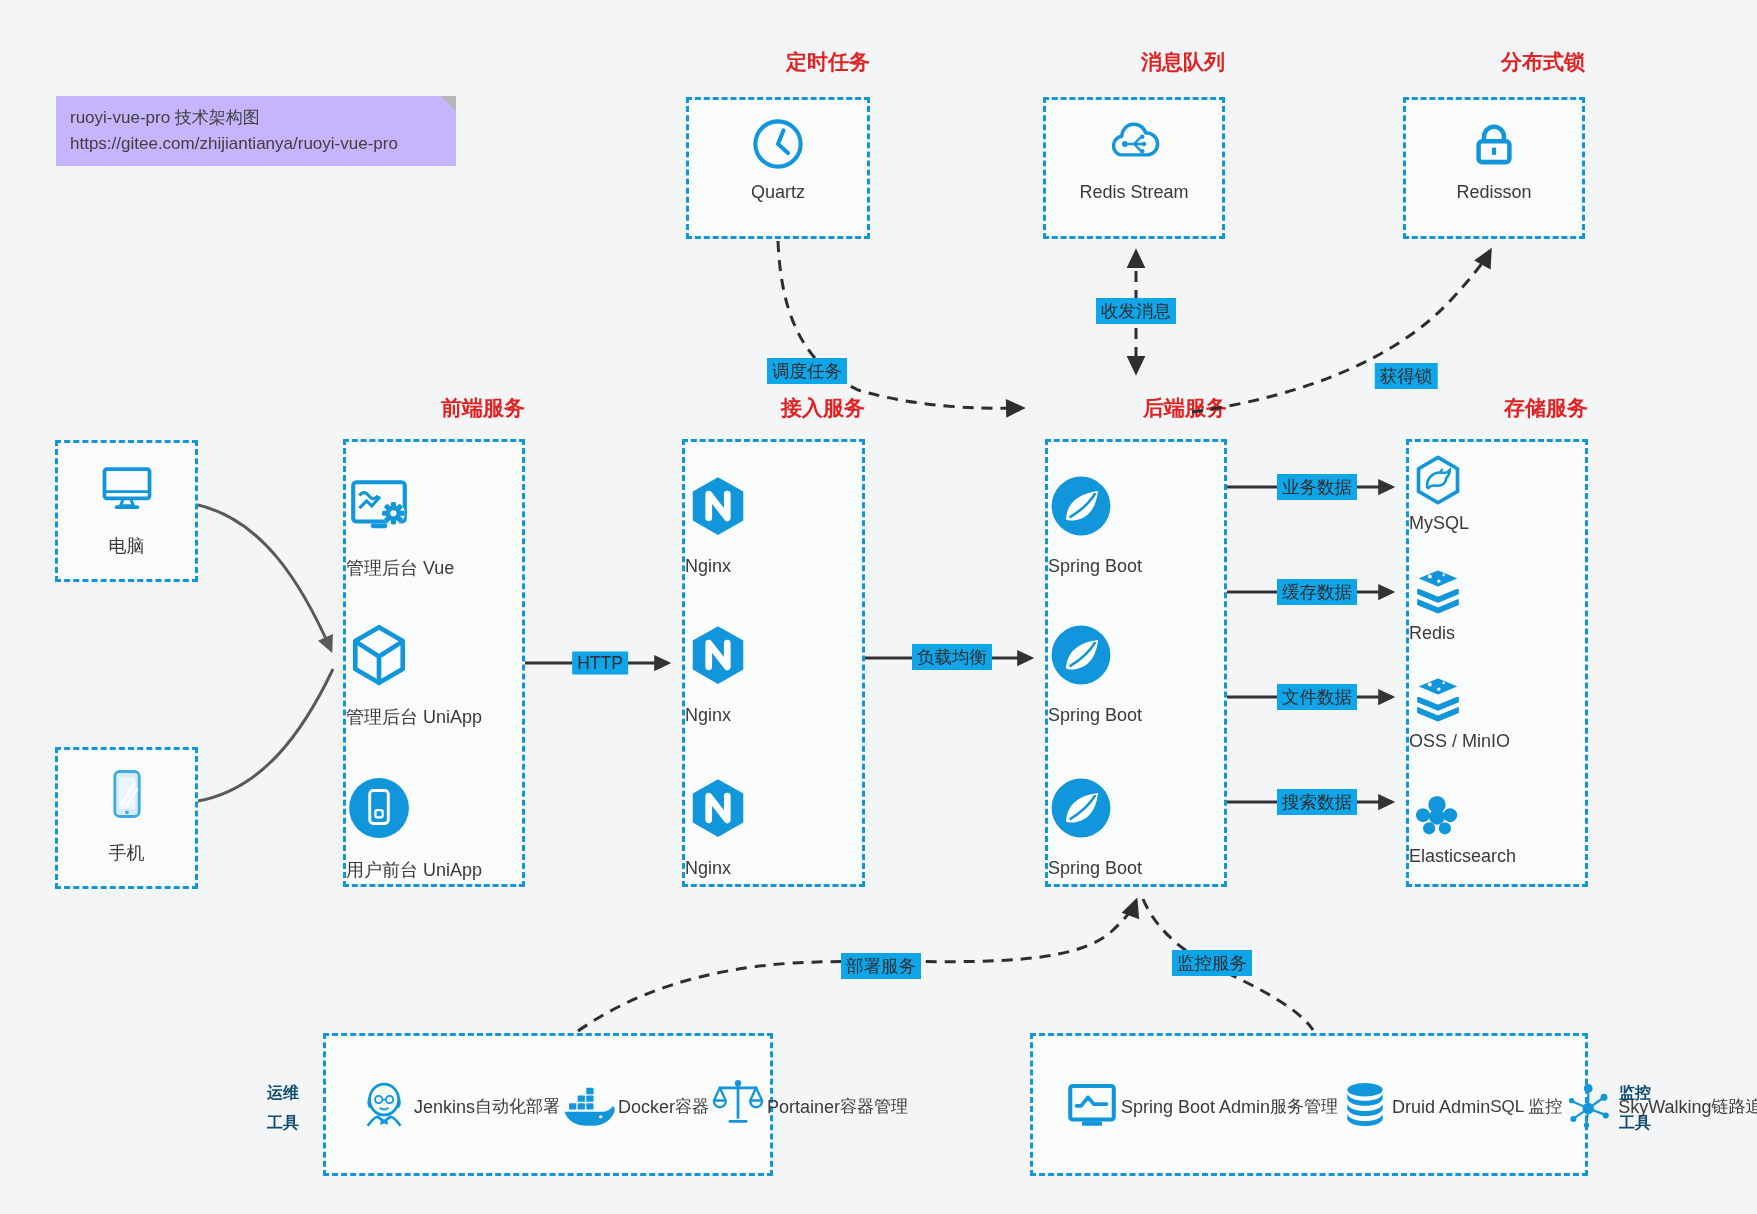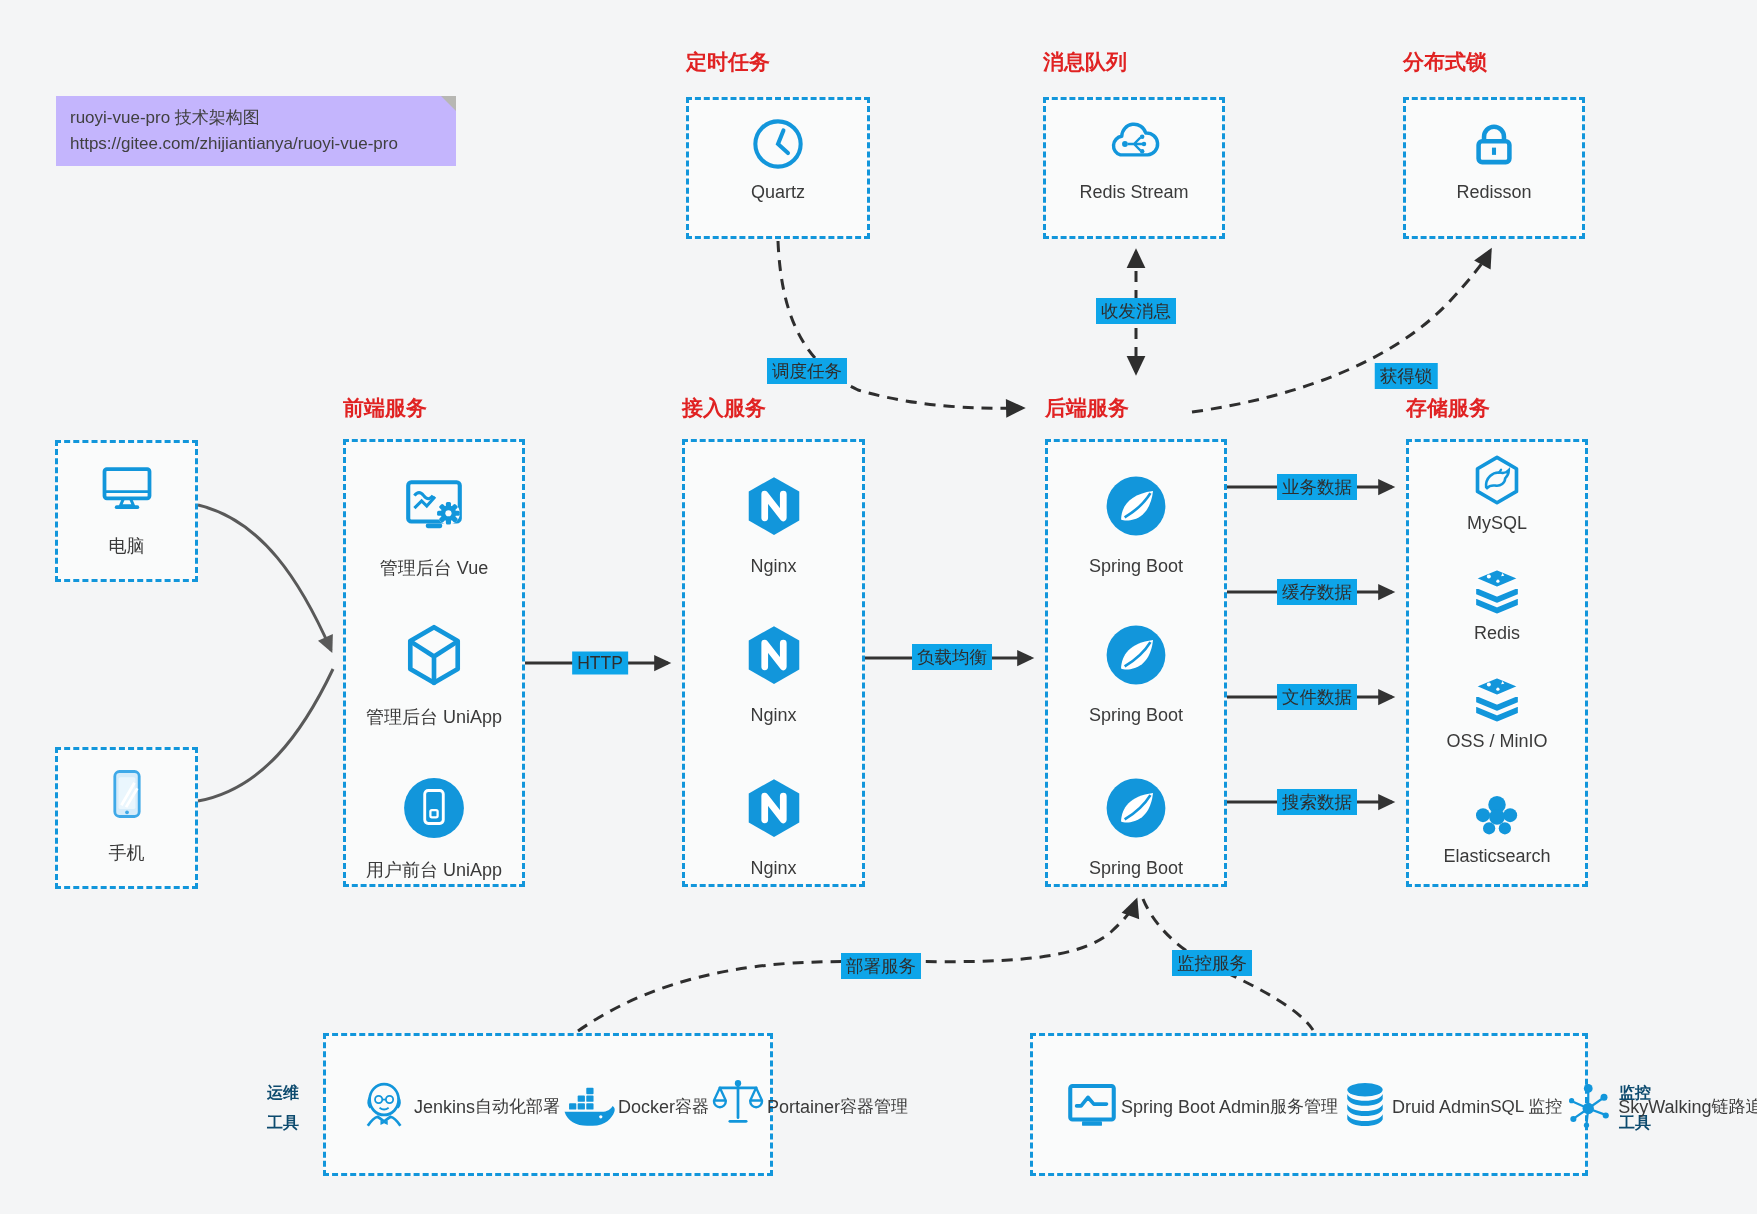--- a/index.html
+++ b/index.html
@@ -1,21 +1,21 @@
 <!DOCTYPE html>
 <html><head>
 <meta charset="utf-8">
 <style>
   html,body{margin:0;padding:0;background:#f4f5f6;}
   .canvas{position:relative;width:1757px;height:1214px;background:#f4f5f6;
           font-family:"Liberation Sans","DejaVu Sans",sans-serif;overflow:hidden;}
   .gbox{position:absolute;border:3px dashed #1296db;background:rgba(255,255,255,.55);box-sizing:border-box;}
-  .gtitle{position:absolute;color:#e02222;font-size:21px;font-weight:bold;text-align:left;white-space:nowrap;}
+  .gtitle{position:absolute;color:#e02222;font-size:21px;font-weight:bold;text-align:right;white-space:nowrap;}
   .sideTitle{position:absolute;color:#0c4a6e;font-size:16px;font-weight:bold;line-height:30px;text-align:center;white-space:nowrap;}
-  .node{position:absolute;left:0;width:100%;display:flex;flex-direction:column;align-items:center;}
+  .node{position:absolute;left:0;width:100%;display:flex;flex-direction:column;}
   .nlabel{font-size:18px;color:#3a3a3a;margin-top:17px;white-space:nowrap;}
   .topbox{display:flex;flex-direction:column;align-items:center;padding-top:15px;}
   .topbox .nlabel{margin-top:9px;}
   .clientbox{display:flex;flex-direction:column;align-items:center;padding-top:14px;}
   .botbox{display:flex;align-items:center;justify-content:space-between;padding:0 30px;}
   .bitem{display:flex;flex-direction:row;align-items:center;text-align:center;}
   .bname{font-size:18px;color:#3a3a3a;margin-top:6px;white-space:nowrap;}
   .bdesc{font-size:17px;color:#3a3a3a;margin-top:3px;white-space:nowrap;}
   .elabel{position:absolute;transform:translate(-50%,-50%);background:#0ea5e9;color:#2e2e2e;
           font-size:17.5px;padding:1px 5px;white-space:nowrap;z-index:6;}

